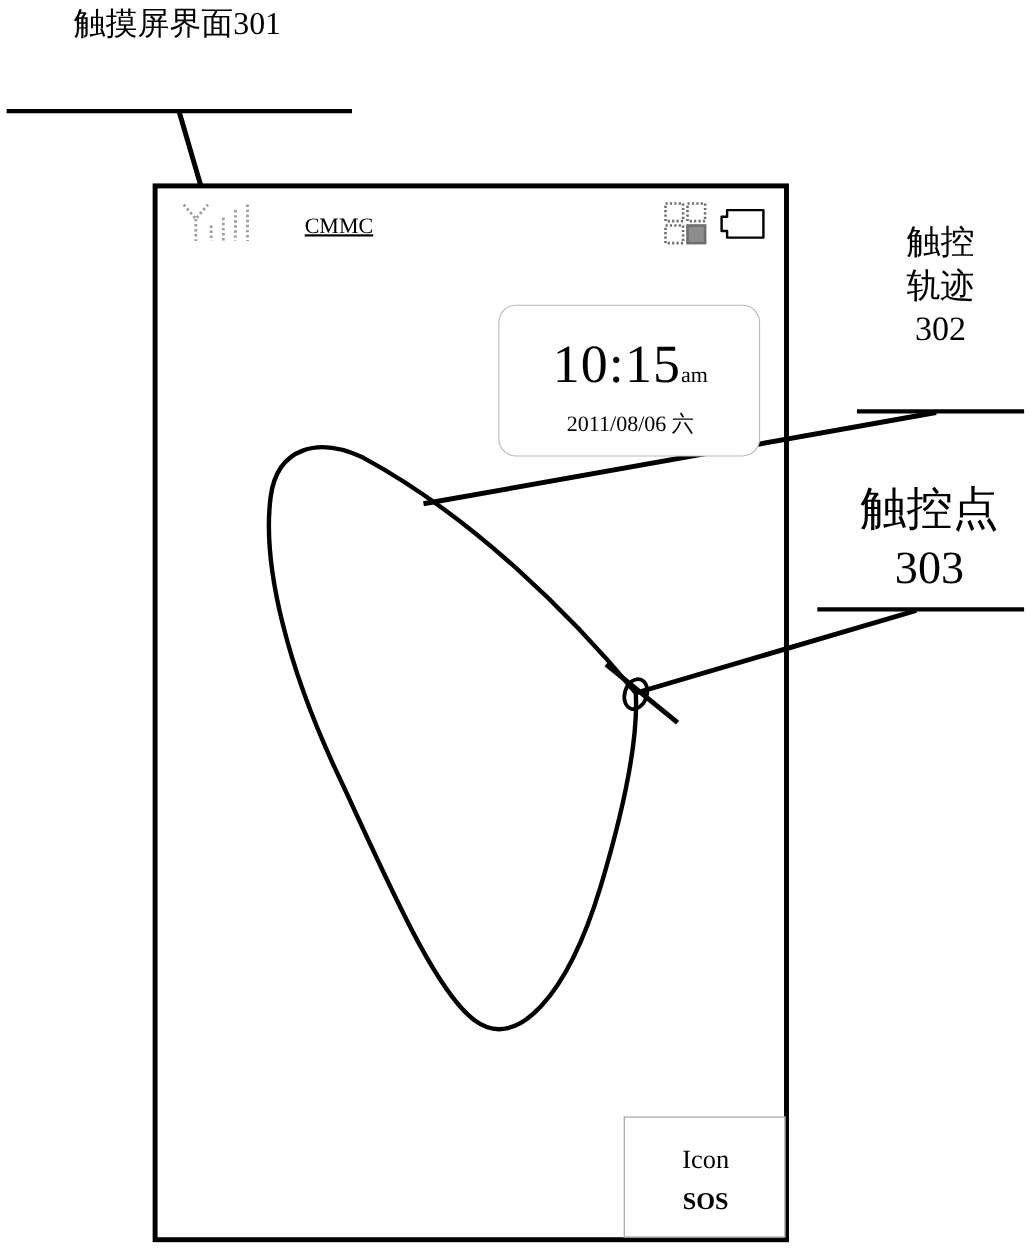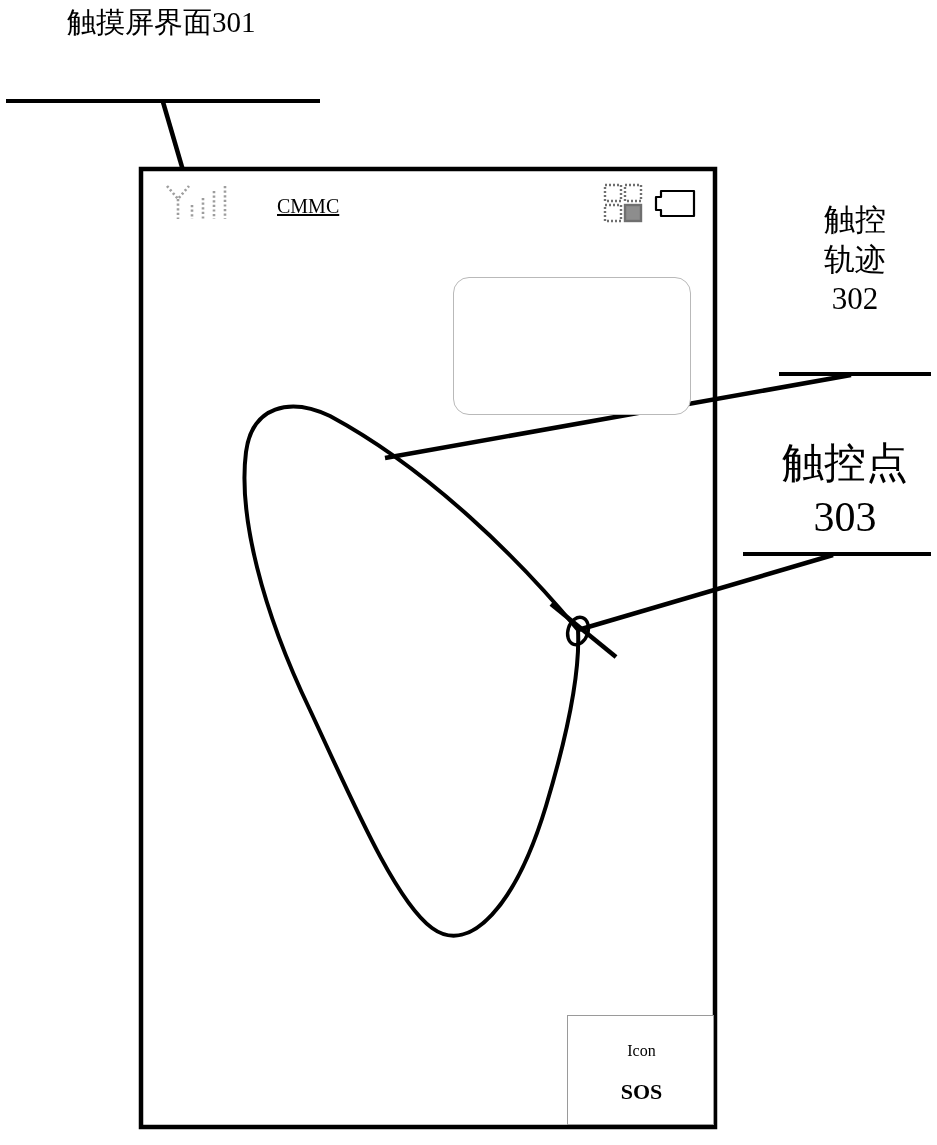--- a/index.html
+++ b/index.html
@@ -102,21 +102,21 @@
     height: 110px;
     border: 1.6px solid #9a9a9a;
     box-sizing: border-box;
     background: #ffffff;
   }
   #sos-line1 {
     position: absolute;
     left: 0; top: 26px;
     width: 147px;
     text-align: center;
-    font-size: 16px;
+    font-size: 24px;
   }
   #sos-line2 {
     position: absolute;
     left: 0; top: 63px;
     width: 147px;
     text-align: center;
     font-size: 22px;
     font-weight: bold;
   }
 </style>
@@ -173,18 +173,20 @@
 <div class="txt" id="label-302"><span style="white-space:pre-line">触控
 轨迹
 302</span></div>
 
 <div class="txt" id="label-303"><span style="white-space:pre-line">触控点
 303</span></div>
 
 <div class="txt" id="carrier-text">CMMC</div>
 
 <div id="clock-widget">
+  <div id="clock-time"><span>10:15</span><span id="clock-ampm">am</span></div>
+  <div id="clock-date">2011/08/06 六</div>
 </div>
 
 <div id="sos-box">
   <div id="sos-line1">Icon</div>
   <div id="sos-line2">SOS</div>
 </div>
 
 </body></html>

